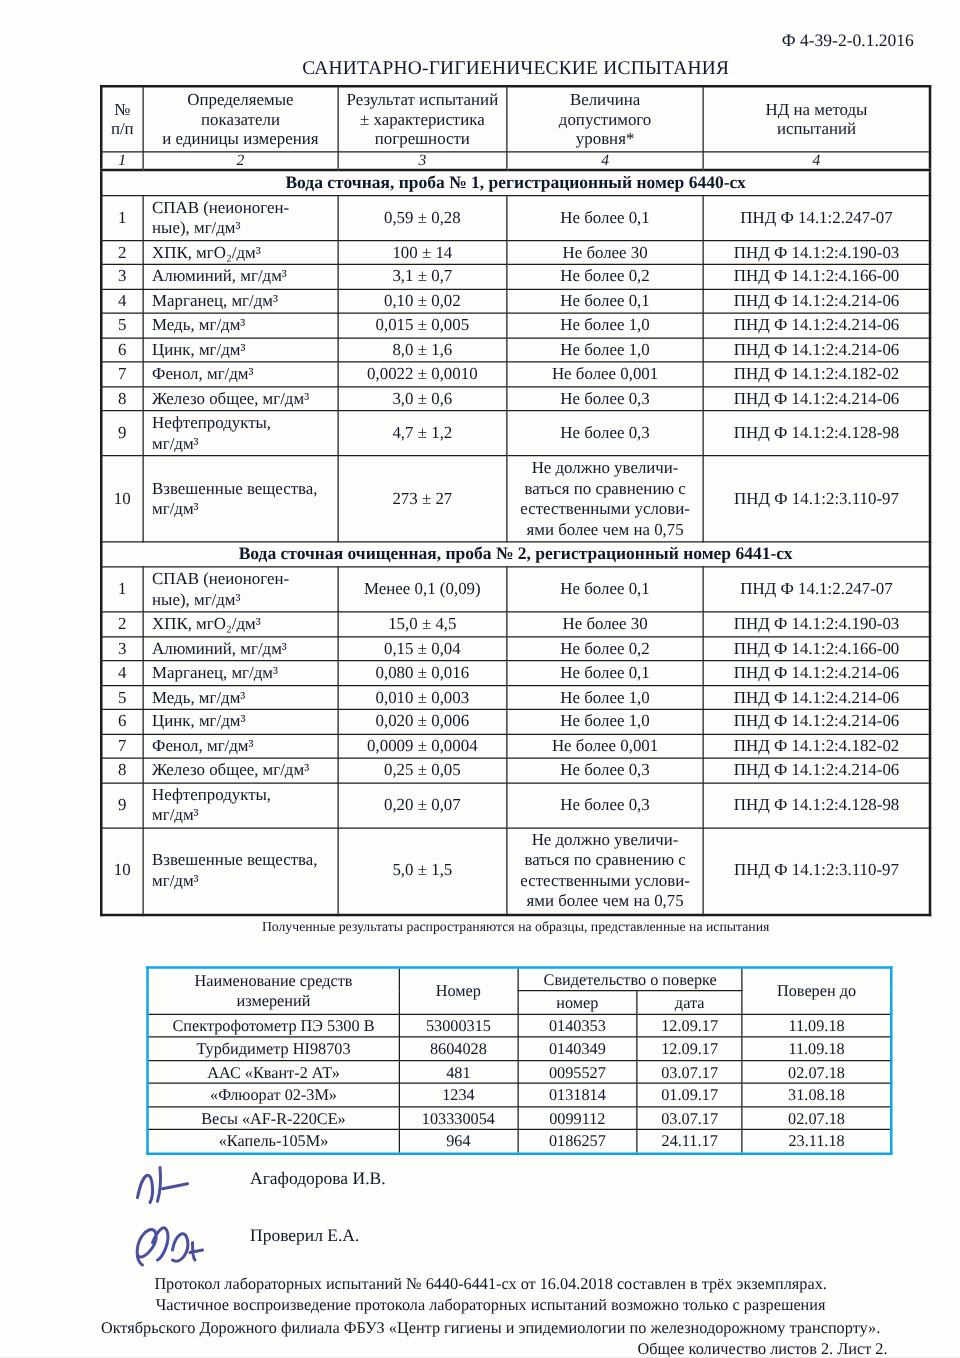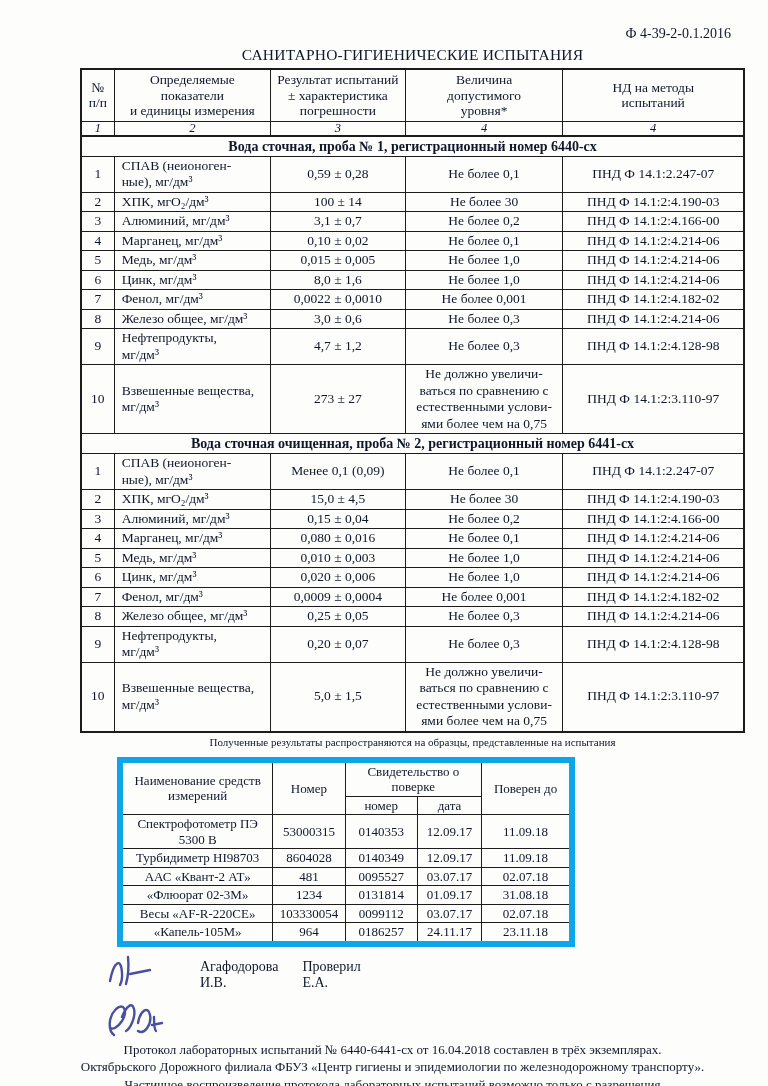--- a/index.html
+++ b/index.html
@@ -77,25 +77,25 @@
   .results-note{
     text-align:center;
     font-size:11px;
     margin-top:3px;
     height:17px;
   }
   
   table.instruments{
     border-collapse:collapse;
     table-layout:fixed;
-    width:458px;
+    width:597px;
     margin-left:37px;
-    margin-top:4px;
+    margin-top:20px;
     font-size:13px;
-    border:6px solid #0ea5e9;
+    border:2px solid #0ea5e9;
   }
   table.instruments th, table.instruments td{
     border:1px solid #1c1c1c;
     padding:1px 2px;
     text-align:center;
     font-weight:normal;
     line-height:15.5px;
     vertical-align:middle;
     overflow:hidden;
   }
@@ -114,21 +114,21 @@
   }
   .sig-area{
     width:120px;
     position:relative;
   }
   .sig-area svg{position:absolute;left:8px;top:-6px;}
   .sign-names{
     width:185px;
     font-size:14px;
     display:flex;
-    flex-direction:row;
+    flex-direction:column;
     justify-content:space-between;
     padding:2px 0 8px 0;
   }
   
   .footer{
     margin-top:12px;
     font-size:13px;
     line-height:17.5px;
     margin-left:-40px; 
   }
@@ -422,18 +422,18 @@
       </svg>
     </div>
     <div class="sign-names">
       <div>Агафодорова И.В.</div>
       <div>Проверил Е.А.</div>
     </div>
   </div>
 
   <div class="footer">
     <div class="it">Протокол лабораторных испытаний № 6440-6441-сх  от 16.04.2018 составлен в трёх  экземплярах.</div>
+    <div class="it">Частичное воспроизведение протокола лабораторных испытаний возможно только с разрешения</div>
     <div class="it">Октябрьского Дорожного филиала ФБУЗ «Центр гигиены и эпидемиологии по железнодорожному транспорту».</div>
-    <div class="it">Частичное воспроизведение протокола лабораторных испытаний возможно только с разрешения</div>
     <div class="pginfo">Общее количество листов 2. Лист 2.</div>
   </div>
 
 </div>
 
 </body></html>

